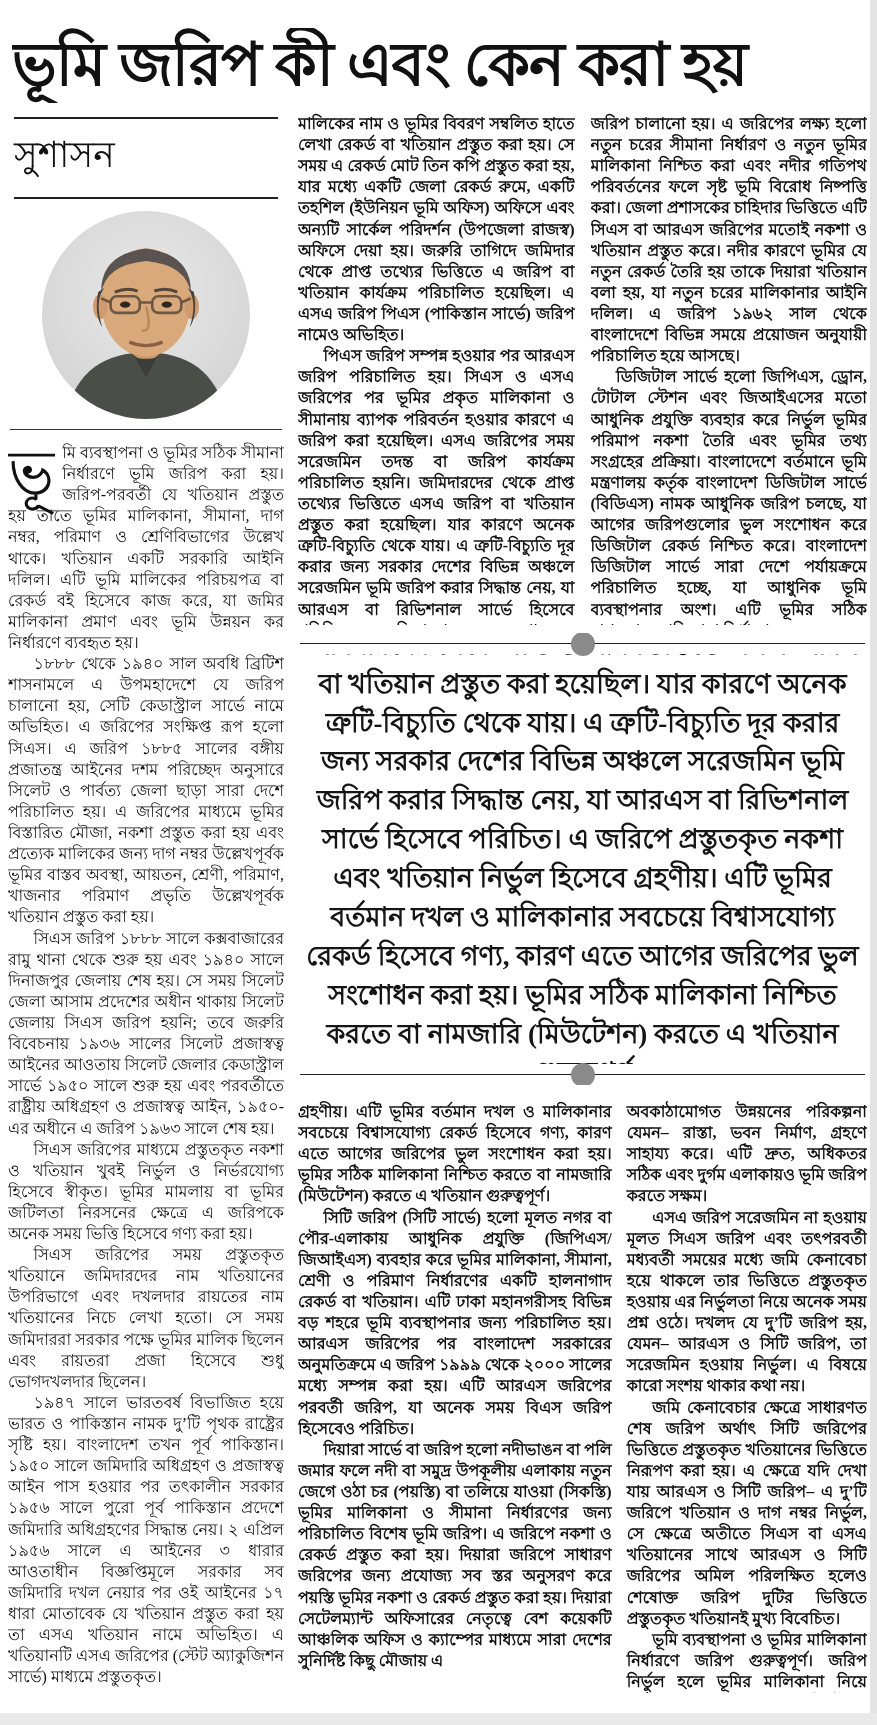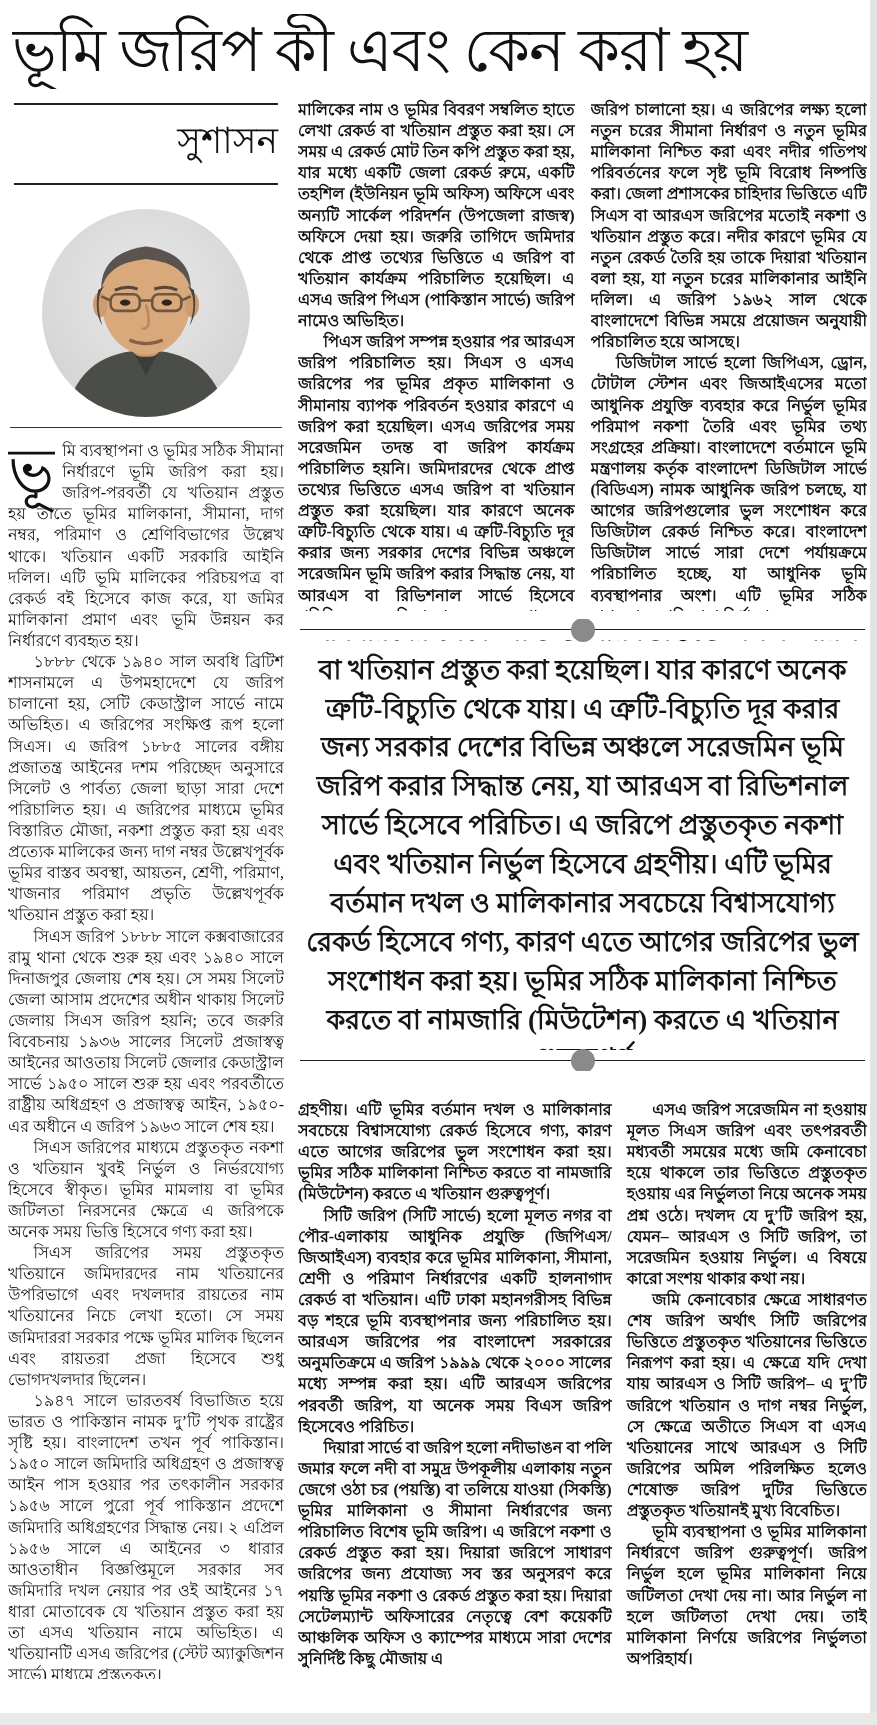--- a/index.html
+++ b/index.html
@@ -10,31 +10,31 @@
     overflow:hidden;
     font-family:"Liberation Serif","DejaVu Serif",serif;
     color:#111;
     box-sizing:border-box;
     padding:10px 10px 0 8px;
   }
   .scan-edge-right{position:absolute;top:0;right:0;width:7px;height:100%;background:#e3e3e3;}
   .scan-edge-bottom{position:absolute;left:0;bottom:0;width:100%;height:12px;background:#e9e9e9;}
 
   h1.headline{
-    margin:4px 4px 10px 4px;
+    margin:18px 4px 10px 4px;
     font-size:60px;line-height:1.25;
-    font-weight:400;letter-spacing:-1px;
+    font-weight:700;letter-spacing:-1px;
     white-space:nowrap;overflow:hidden;
   }
   .content{display:flex;gap:14px;height:1580px;}
   .col1{width:276px;flex:0 0 276px;overflow:hidden;}
   .col23{flex:1;display:flex;flex-direction:column;overflow:hidden;font-weight:bold;}
 
   
-  .section-box{margin:4px 6px 24px 6px;text-align:right;}
+  .section-box{margin:4px 6px 12px 6px;text-align:left;}
   .rule{border:0;border-top:2px solid #222;height:0;margin:0;}
   .section-label{font-size:36px;padding:8px 0 10px 0;font-weight:400;}
 
   
   .photo-wrap{width:208px;height:208px;margin:6px auto 10px auto;}
   .photo-wrap svg{display:block;width:208px;height:208px;}
 
   .author-name{text-align:center;font-size:29px;font-weight:700;margin:2px 0 10px 0;}
   .author-rule{border-top:1.5px solid #333;margin:0 2px 12px 2px;}
 
@@ -62,21 +62,21 @@
     width:24px;height:24px;border-radius:50%;
     background:#8a8a8a;transform:translateX(-50%);
     display:block;
   }
   .pq-text{
     flex:1;display:flex;align-items:center;justify-content:center;
     text-align:center;font-size:27px;line-height:1.44;
     padding:4px 6px;color:#151515;overflow:hidden;
   }
 
-  .row-bottom{display:flex;gap:15px;flex:1;overflow:hidden;margin-top:20px;}
+  .row-bottom{display:flex;gap:15px;flex:1;overflow:hidden;margin-top:8px;}
 </style>
 </head>
 <body>
 
 <div class="page">
   <div class="scan-edge-right"></div>
   <div class="scan-edge-bottom"></div>
 
   <h1 class="headline">ভূমি জরিপ কী এবং কেন করা হয়</h1>
 
@@ -172,20 +172,21 @@
         </div>
       </div>
 
       <div class="row-bottom">
         <div class="subcol">
           <p class="noindent">গ্রহণীয়। এটি ভূমির বর্তমান দখল ও মালিকানার সবচেয়ে বিশ্বাসযোগ্য রেকর্ড হিসেবে গণ্য, কারণ এতে আগের জরিপের ভুল সংশোধন করা হয়। ভূমির সঠিক মালিকানা নিশ্চিত করতে বা নামজারি (মিউটেশন) করতে এ খতিয়ান গুরুত্বপূর্ণ।</p>
           <p>সিটি জরিপ (সিটি সার্ভে) হলো মূলত নগর বা পৌর-এলাকায় আধুনিক প্রযুক্তি (জিপিএস/জিআইএস) ব্যবহার করে ভূমির মালিকানা, সীমানা, শ্রেণী ও পরিমাণ নির্ধারণের একটি হালনাগাদ রেকর্ড বা খতিয়ান। এটি ঢাকা মহানগরীসহ বিভিন্ন বড় শহরে ভূমি ব্যবস্থাপনার জন্য পরিচালিত হয়। আরএস জরিপের পর বাংলাদেশ সরকারের অনুমতিক্রমে এ জরিপ ১৯৯৯ থেকে ২০০০ সালের মধ্যে সম্পন্ন করা হয়। এটি আরএস জরিপের পরবর্তী জরিপ, যা অনেক সময় বিএস জরিপ হিসেবেও পরিচিত।</p>
           <p>দিয়ারা সার্ভে বা জরিপ হলো নদীভাঙন বা পলি জমার ফলে নদী বা সমুদ্র উপকূলীয় এলাকায় নতুন জেগে ওঠা চর (পয়স্তি) বা তলিয়ে যাওয়া (সিকস্তি) ভূমির মালিকানা ও সীমানা নির্ধারণের জন্য পরিচালিত বিশেষ ভূমি জরিপ। এ জরিপে নকশা ও রেকর্ড প্রস্তুত করা হয়। দিয়ারা জরিপে সাধারণ জরিপের জন্য প্রযোজ্য সব স্তর অনুসরণ করে পয়স্তি ভূমির নকশা ও রেকর্ড প্রস্তুত করা হয়। দিয়ারা সেটেলম্যান্ট অফিসারের নেতৃত্বে বেশ কয়েকটি আঞ্চলিক অফিস ও ক্যাম্পের মাধ্যমে সারা দেশের সুনির্দিষ্ট কিছু মৌজায় এ</p>
         </div>
         <div class="subcol">
+          <p class="noindent">অবকাঠামোগত উন্নয়নের পরিকল্পনা যেমন– রাস্তা, ভবন নির্মাণ, গ্রহণে সাহায্য করে। এটি দ্রুত, অধিকতর সঠিক এবং দুর্গম এলাকায়ও ভূমি জরিপ করতে সক্ষম।</p>
           <p>এসএ জরিপ সরেজমিন না হওয়ায় মূলত সিএস জরিপ এবং তৎপরবর্তী মধ্যবর্তী সময়ের মধ্যে জমি কেনাবেচা হয়ে থাকলে তার ভিত্তিতে প্রস্তুতকৃত হওয়ায় এর নির্ভুলতা নিয়ে অনেক সময় প্রশ্ন ওঠে। দখলদ যে দু’টি জরিপ হয়, যেমন– আরএস ও সিটি জরিপ, তা সরেজমিন হওয়ায় নির্ভুল। এ বিষয়ে কারো সংশয় থাকার কথা নয়।</p>
           <p>জমি কেনাবেচার ক্ষেত্রে সাধারণত শেষ জরিপ অর্থাৎ সিটি জরিপের ভিত্তিতে প্রস্তুতকৃত খতিয়ানের ভিত্তিতে নিরূপণ করা হয়। এ ক্ষেত্রে যদি দেখা যায় আরএস ও সিটি জরিপ– এ দু’টি জরিপে খতিয়ান ও দাগ নম্বর নির্ভুল, সে ক্ষেত্রে অতীতে সিএস বা এসএ খতিয়ানের সাথে আরএস ও সিটি জরিপের অমিল পরিলক্ষিত হলেও শেষোক্ত জরিপ দুটির ভিত্তিতে প্রস্তুতকৃত খতিয়ানই মুখ্য বিবেচিত।</p>
           <p><span>ভূমি ব্যবস্থাপনা ও ভূমির মালিকানা নির্ধারণে জরিপ গুরুত্বপূর্ণ। জরিপ নির্ভুল হলে ভূমির মালিকানা নিয়ে জটিলতা দেখা দেয় না। আর নির্ভুল না হলে জটিলতা দেখা দেয়। তাই মালিকানা নির্ণয়ে জরিপের নির্ভুলতা অপরিহার্য।</span></p>
 
         </div>
       </div>
 
     </div>
   </div>
 </div>

